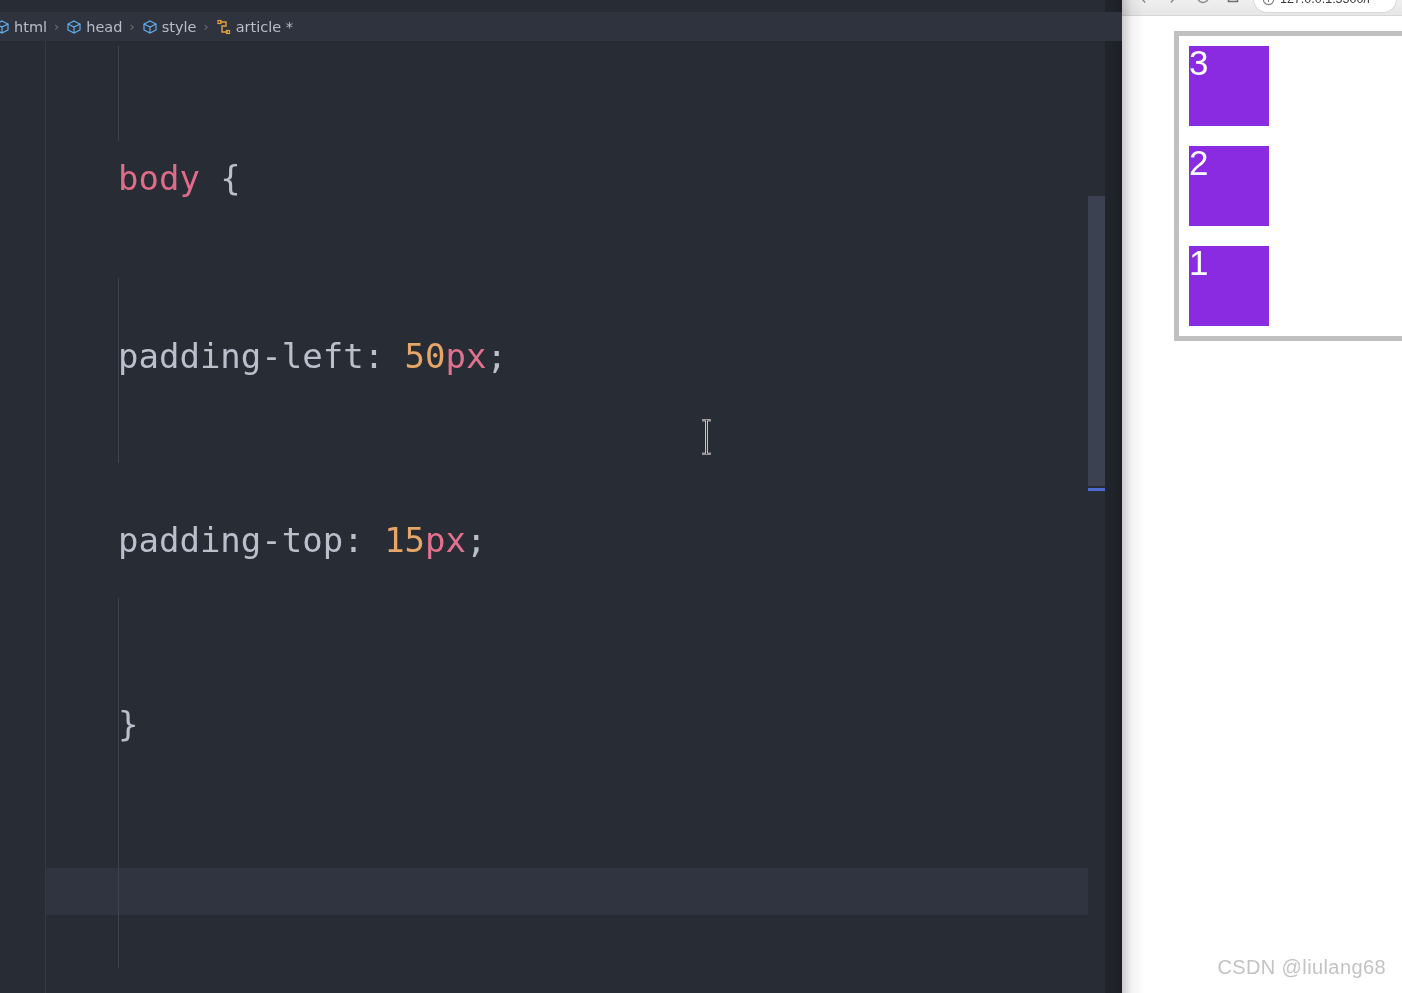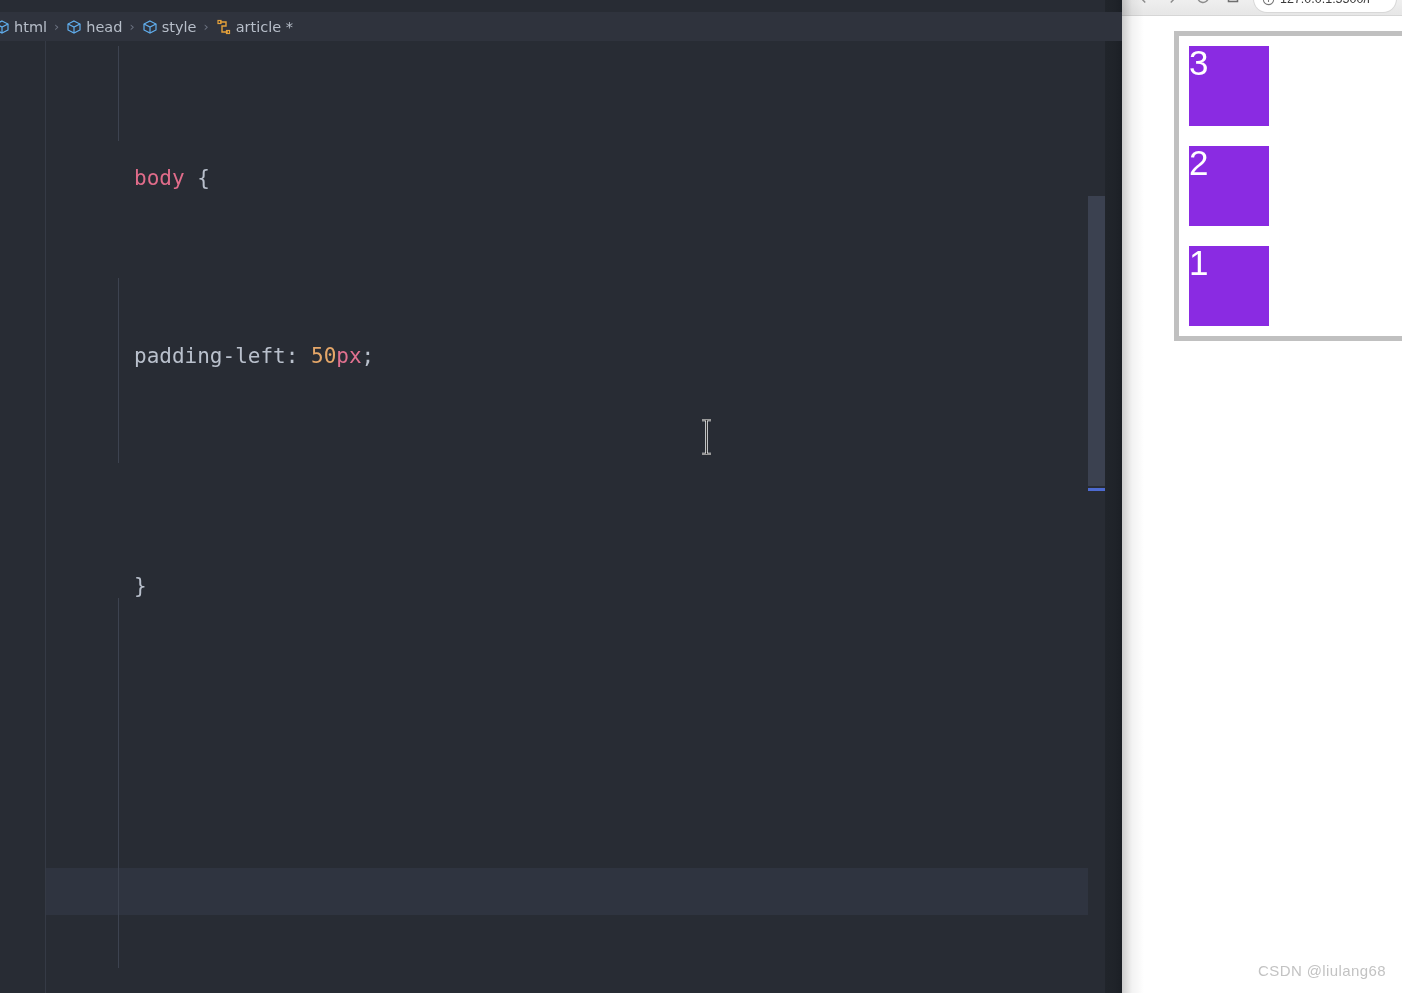--- a/index.html
+++ b/index.html
@@ -35,23 +35,23 @@
   .crumb-icon { display:inline-block; width:16px; height:16px; }
 
   
   .gutter-line {
     position:absolute; left:45px; top:29px; width:1px; height:964px;
     background:#353a45; z-index:3;
   }
 
   
   .code {
-    position:absolute; left:16px; top:29px; width:1105px; height:964px;
+    position:absolute; left:0; top:29px; width:1105px; height:964px;
     font-family:"DejaVu Sans Mono", monospace;
-    font-size:21px;
+    font-size:34px;
     line-height:46px;
     color:#c8cdd6;
     white-space:pre;
     z-index:4;
   }
   .ln { position:relative; height:46px; padding-left:118px; }
   .ln.i0 { padding-left:118px; }
   .ln.i1 { }
 
   
@@ -172,21 +172,21 @@
     font-size:35px;
     color:#ffffff;
     font-family:"Liberation Sans", sans-serif;
     line-height:0.95;
   }
 
   
   .watermark {
     position:absolute; right:16px; bottom:14px;
     font-family:"Liberation Sans", sans-serif;
-    font-size:15px;
+    font-size:20px;
     color:#c3c3c3;
     letter-spacing:0.4px;
     z-index:30;
   }
 </style>
 </head>
 <body>
 
 <div class="app">
 
@@ -242,20 +242,21 @@
     <div class="indent-guide" style="left:118px; top:46px;  height:95px;"></div>
     <div class="indent-guide" style="left:118px; top:278px; height:185px;"></div>
     <div class="indent-guide" style="left:118px; top:598px; height:370px;"></div>
 
     <div class="code">
 
       <div class="ln i0" style="height:28px; line-height:22px;"><span class="sel">body</span><span class="punc"> {</span></div>
 
       <div class="ln i1"><span class="prop">padding-left</span><span class="punc">: </span><span class="num">50</span><span class="unit">px</span><span class="punc">;</span></div>
 
+      <div class="ln i1"><span class="prop">padding-top</span><span class="punc">: </span><span class="num">15</span><span class="unit">px</span><span class="punc">;</span></div>
 
       <div class="ln i0"><span class="punc">}</span></div>
 
       <div class="ln i0"></div>
 
       
 
       
 
       

